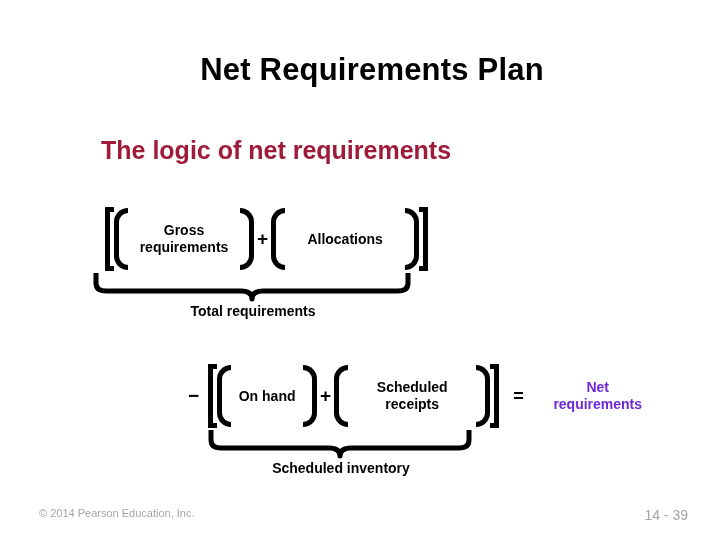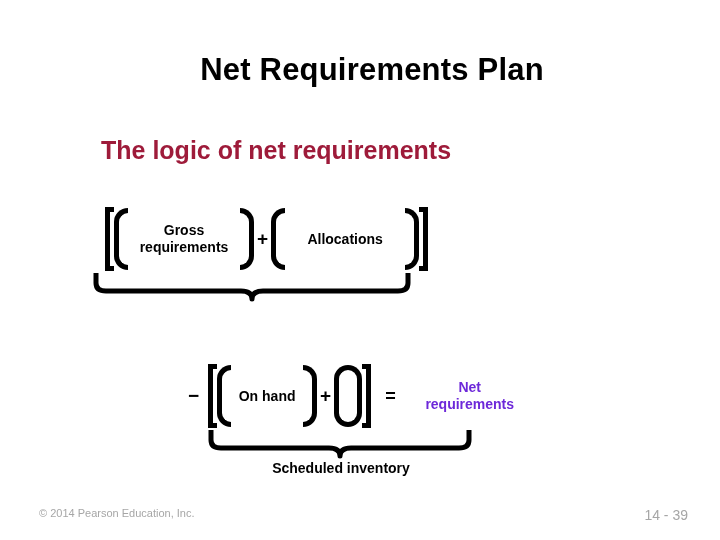--- a/index.html
+++ b/index.html
@@ -198,39 +198,46 @@
 
     <span class="paren right"></span>
     <span class="sq-bracket right"></span>
   </div>
 
   <div class="brace-group" id="brace-top">
     <svg class="brace-svg" width="318" height="30" viewBox="0 0 318 30">
       <path d="M 3 1 L 3 11 Q 3 19 13 19 L 148 19 Q 159 19 159 27
                Q 159 19 170 19 L 305 19 Q 315 19 315 11 L 315 1" fill="none" stroke="#000000" stroke-width="5" stroke-linecap="butt" stroke-linejoin="round"></path>
     </svg>
+    <div class="brace-caption">Total requirements</div>
   </div>
 
   <div class="eq-row" id="row-bottom">
 
     <span class="op minus">−</span>
 
     <span class="sq-bracket left"></span>
     <span class="paren left"></span>
 
     <span class="cell" id="cell-onhand">
       <span>On hand</span>
     </span>
 
     <span class="paren right"></span>
 
     <span class="op plus">+</span>
 
     <span class="paren left"></span>
 
+    <span class="cell" id="cell-scheduled">
+      <span>
+        <span>Scheduled</span><br>
+        <span>receipts</span>
+      </span>
+    </span>
 
     <span class="paren right"></span>
     <span class="sq-bracket right"></span>
 
     <span class="op equals">=</span>
 
     <span class="result-label">
       <span>Net</span><br>
       <span>requirements</span>
     </span>

